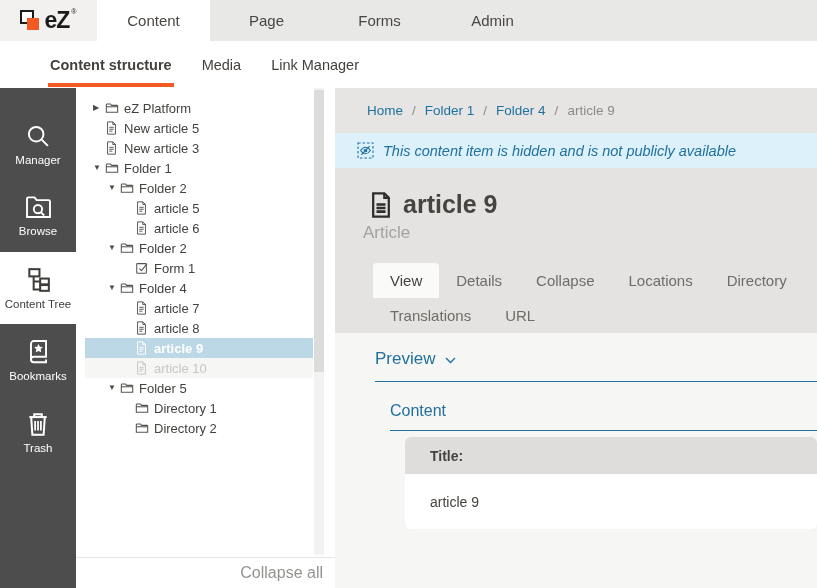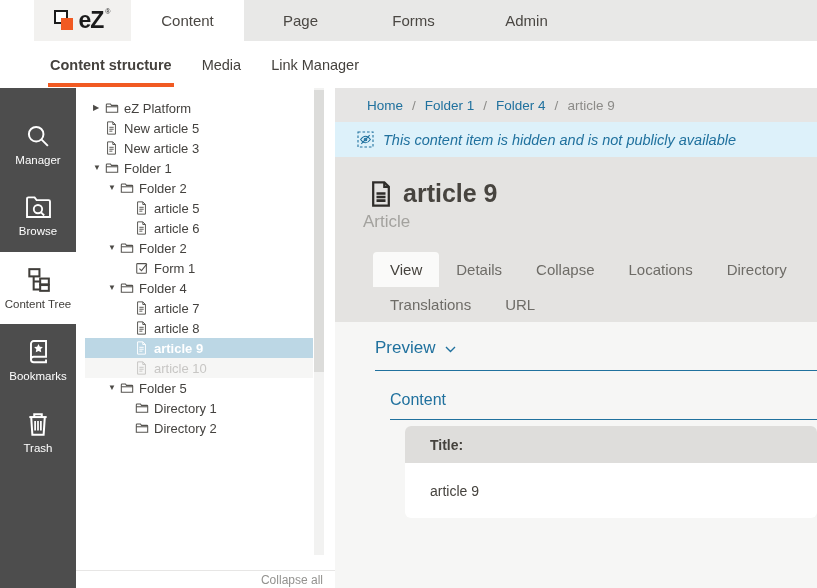--- a/index.html
+++ b/index.html
@@ -3,21 +3,21 @@
 <meta charset="utf-8">
 <style>
   * { margin:0; padding:0; box-sizing:border-box; }
   html,body { background:#fff; }
   .page {
     width:817px; height:588px; overflow:hidden; position:relative;
     font-family:"Liberation Sans", sans-serif; color:#45423d; background:#fff;
   }
 
   
-  .topbar { height:41px; background:#e8e8e7; display:flex; align-items:stretch;margin-left:34px; }
+  .topbar { height:41px; background:#e8e8e7; display:flex; align-items:stretch; }
   .logo { width:97px; background:#f2f1ef; display:flex; align-items:center; justify-content:center; gap:2px; }
   .logo-mark { position:relative; width:22px; height:23px; }
   .logo-mark .sq1 { position:absolute; left:0; top:1px; width:14px; height:14px; background:#fff; border:2.5px solid #1b1b1b; }
   .logo-mark .sq2 { position:absolute; left:7px; top:9px; width:12px; height:12px; background:#f15a22; }
   .logo-text { font-size:23px; font-weight:bold; color:#1b1b1b; letter-spacing:-1px; }
   .logo-reg { font-size:7px; color:#1b1b1b; vertical-align:top; position:relative; top:-9px; }
   .top-tabs { display:flex; }
   .top-tab { width:113px; text-align:center; line-height:41px; font-size:15px; color:#4a4743; cursor:pointer; }
   .top-tab.active { background:#fff; }
 
@@ -43,29 +43,29 @@
   .tree-row .t-icon { width:14px; height:14px; flex:none; margin-right:5px; color:#55534f; }
   .tree-row .t-icon svg { display:block; }
   .tree-row .t-label { white-space:nowrap; }
   .tree-row.lvl0 { padding-left:8px; }
   .tree-row.lvl1 { padding-left:23px; }
   .tree-row.lvl2 { padding-left:38px; }
   .tree-row.selected { background:#bcd7e5; color:#fff; font-weight:bold; }
   .tree-row.selected .t-icon { color:#fff; }
   .tree-row.hidden-item { background:#f6f6f5; color:#c7c6c4; }
   .tree-row.hidden-item .t-icon { color:#c7c6c4; }
-  .tree-footer { position:absolute; left:0; right:0; bottom:0; height:18px; border-top:1px solid #e7e6e5;
-    display:flex; align-items:center; justify-content:flex-end; padding-right:12px; font-size:12px; color:#93928f; background:#fff; }
+  .tree-footer { position:absolute; left:0; right:0; bottom:0; height:31px; border-top:1px solid #e7e6e5;
+    display:flex; align-items:center; justify-content:flex-end; padding-right:12px; font-size:16px; color:#93928f; background:#fff; }
   .tree-footer span { cursor:pointer; }
   .scroll-track { position:absolute; top:0; right:11px; width:10px; height:467px; background:#f2f2f1; }
   .scroll-thumb { position:absolute; top:2px; right:11px; width:10px; height:282px; background:#dcdcda; cursor:pointer; }
 
   
   .main { flex:1; display:flex; flex-direction:column; background:#f6f6f5; min-width:0; }
-  .breadcrumb { height:34px; background:#e6e5e4; display:flex; align-items:center; padding-left:32px; gap:9px; font-size:13.5px; flex:none; }
+  .breadcrumb { height:45px; background:#e6e5e4; display:flex; align-items:center; padding-left:32px; gap:9px; font-size:13.5px; flex:none; }
   .crumb-link { color:#20719e; cursor:pointer; }
   .crumb-sep { color:#8c8b88; }
   .crumb-current { color:#8c8b88; }
   .notice { height:35px; background:#ddf1fa; display:flex; align-items:center; padding-left:22px; gap:9px;
     color:#20719e; font-style:italic; font-size:14.5px; flex:none; }
   .notice svg { flex:none; }
 
   .main-top { background:#e4e3e1; flex:none; }
   .title-row { display:flex; align-items:center; gap:10px; padding:22px 0 0 34px; }
   .title-row svg { flex:none; color:#2f2d2a; }

